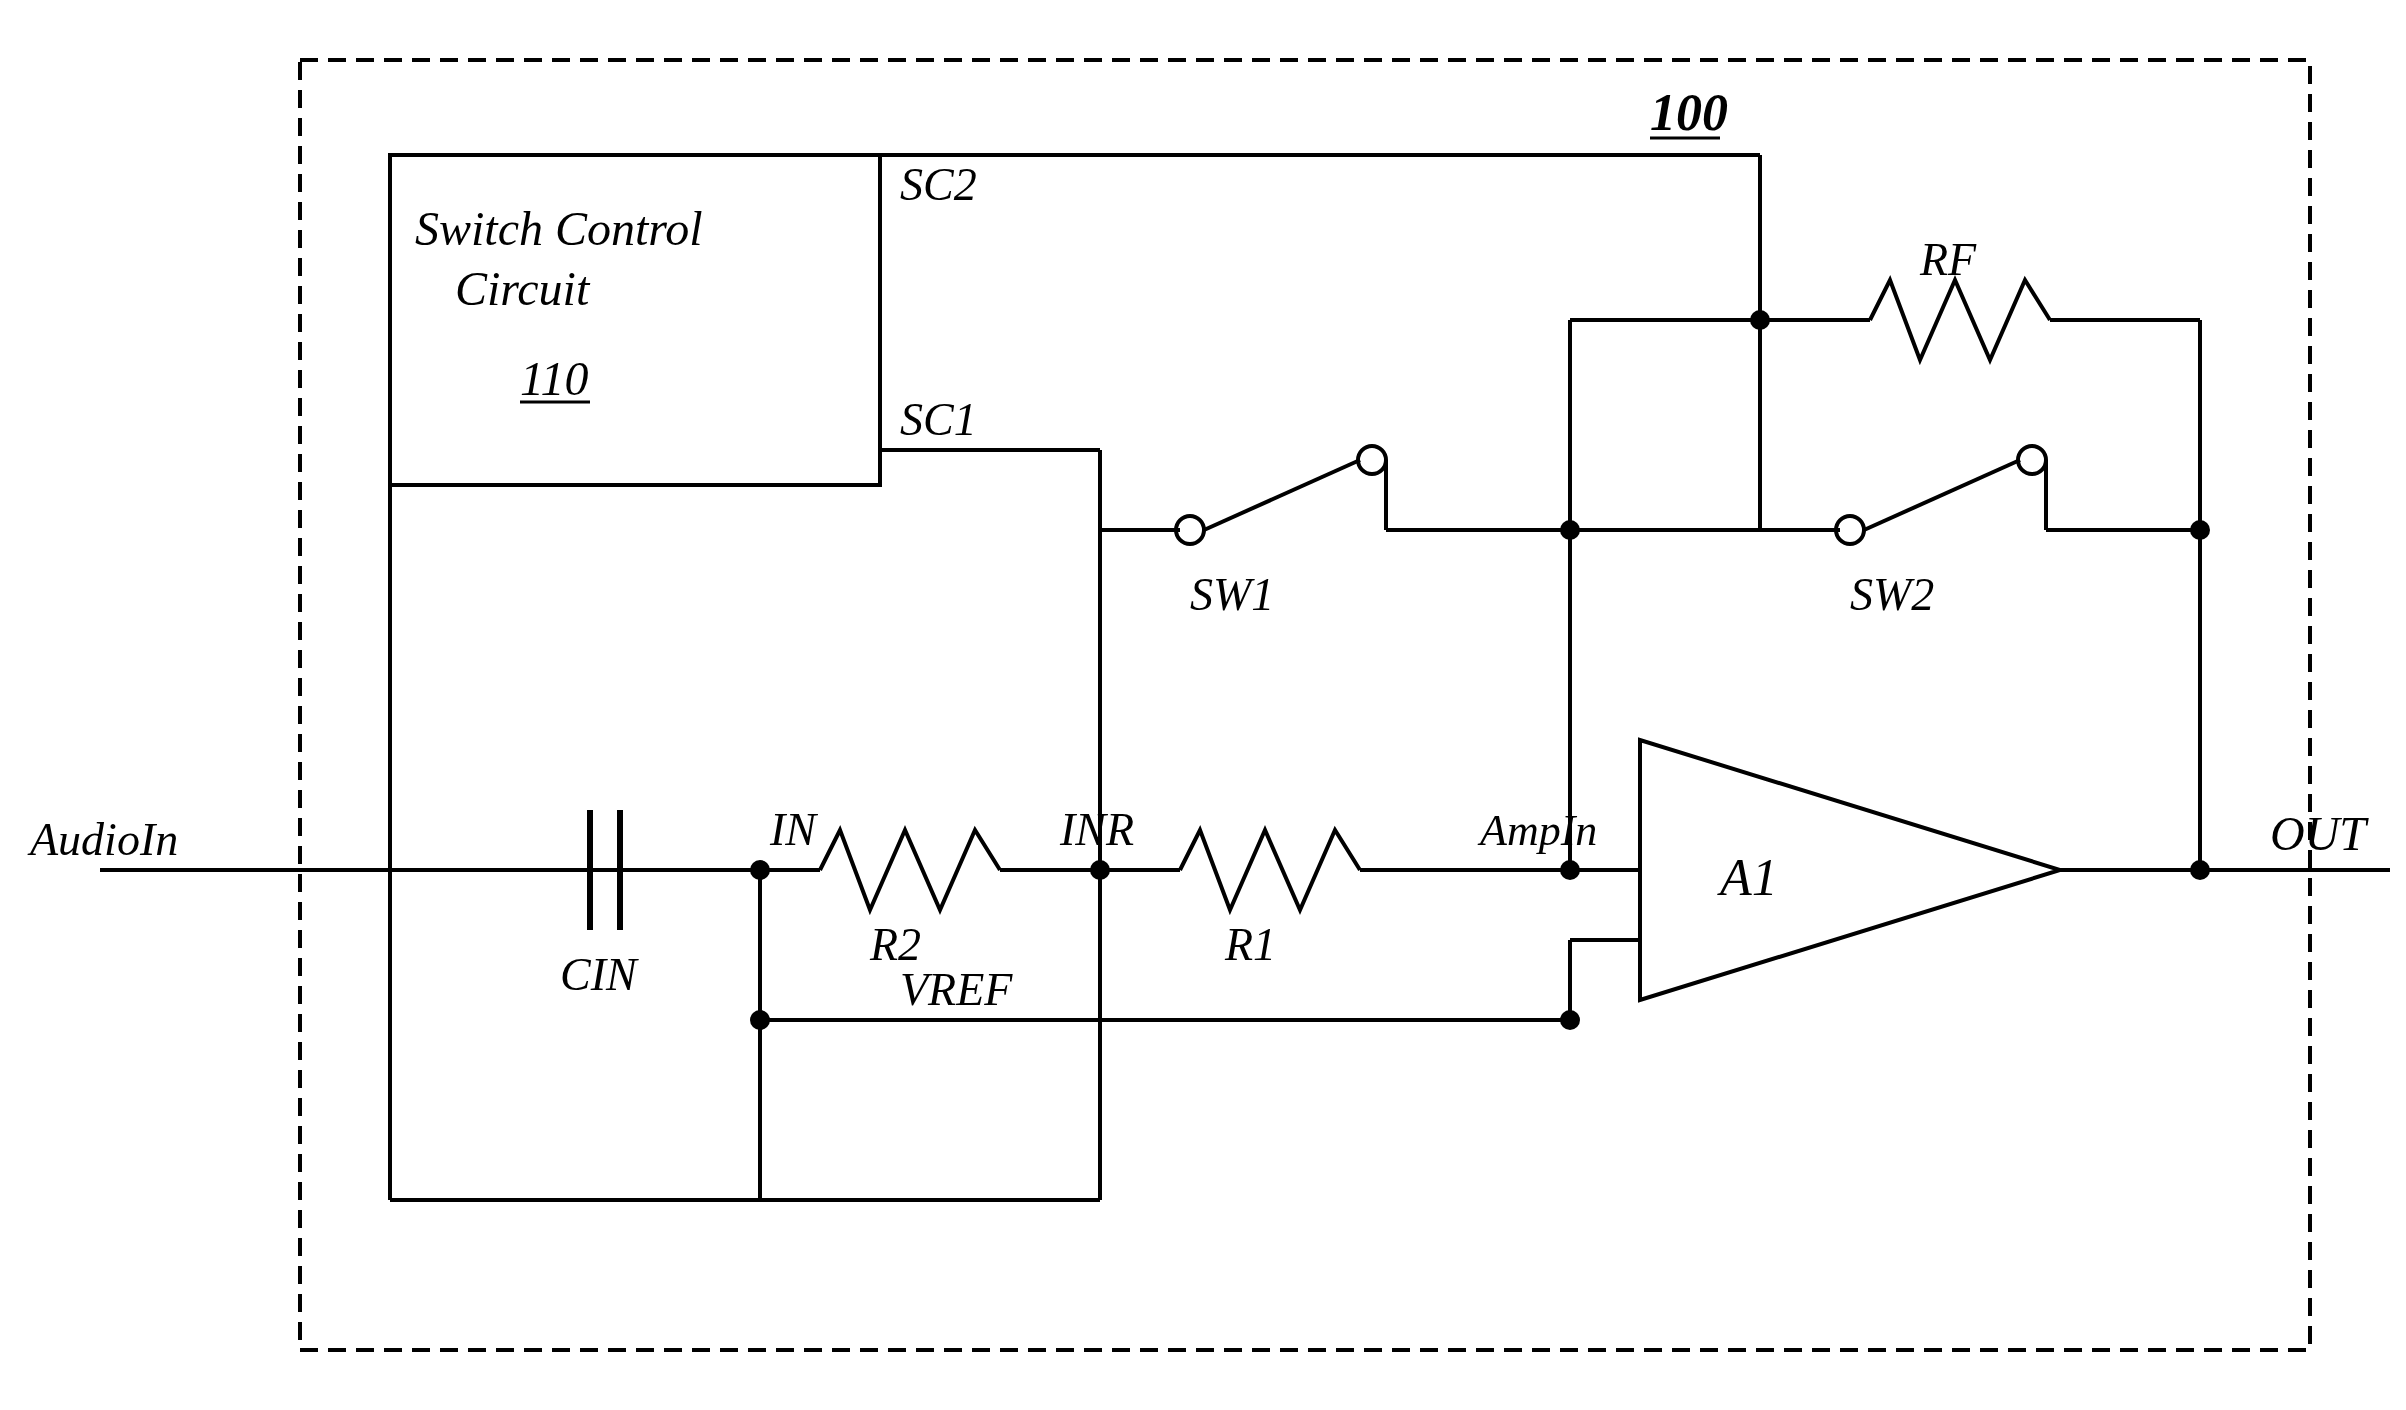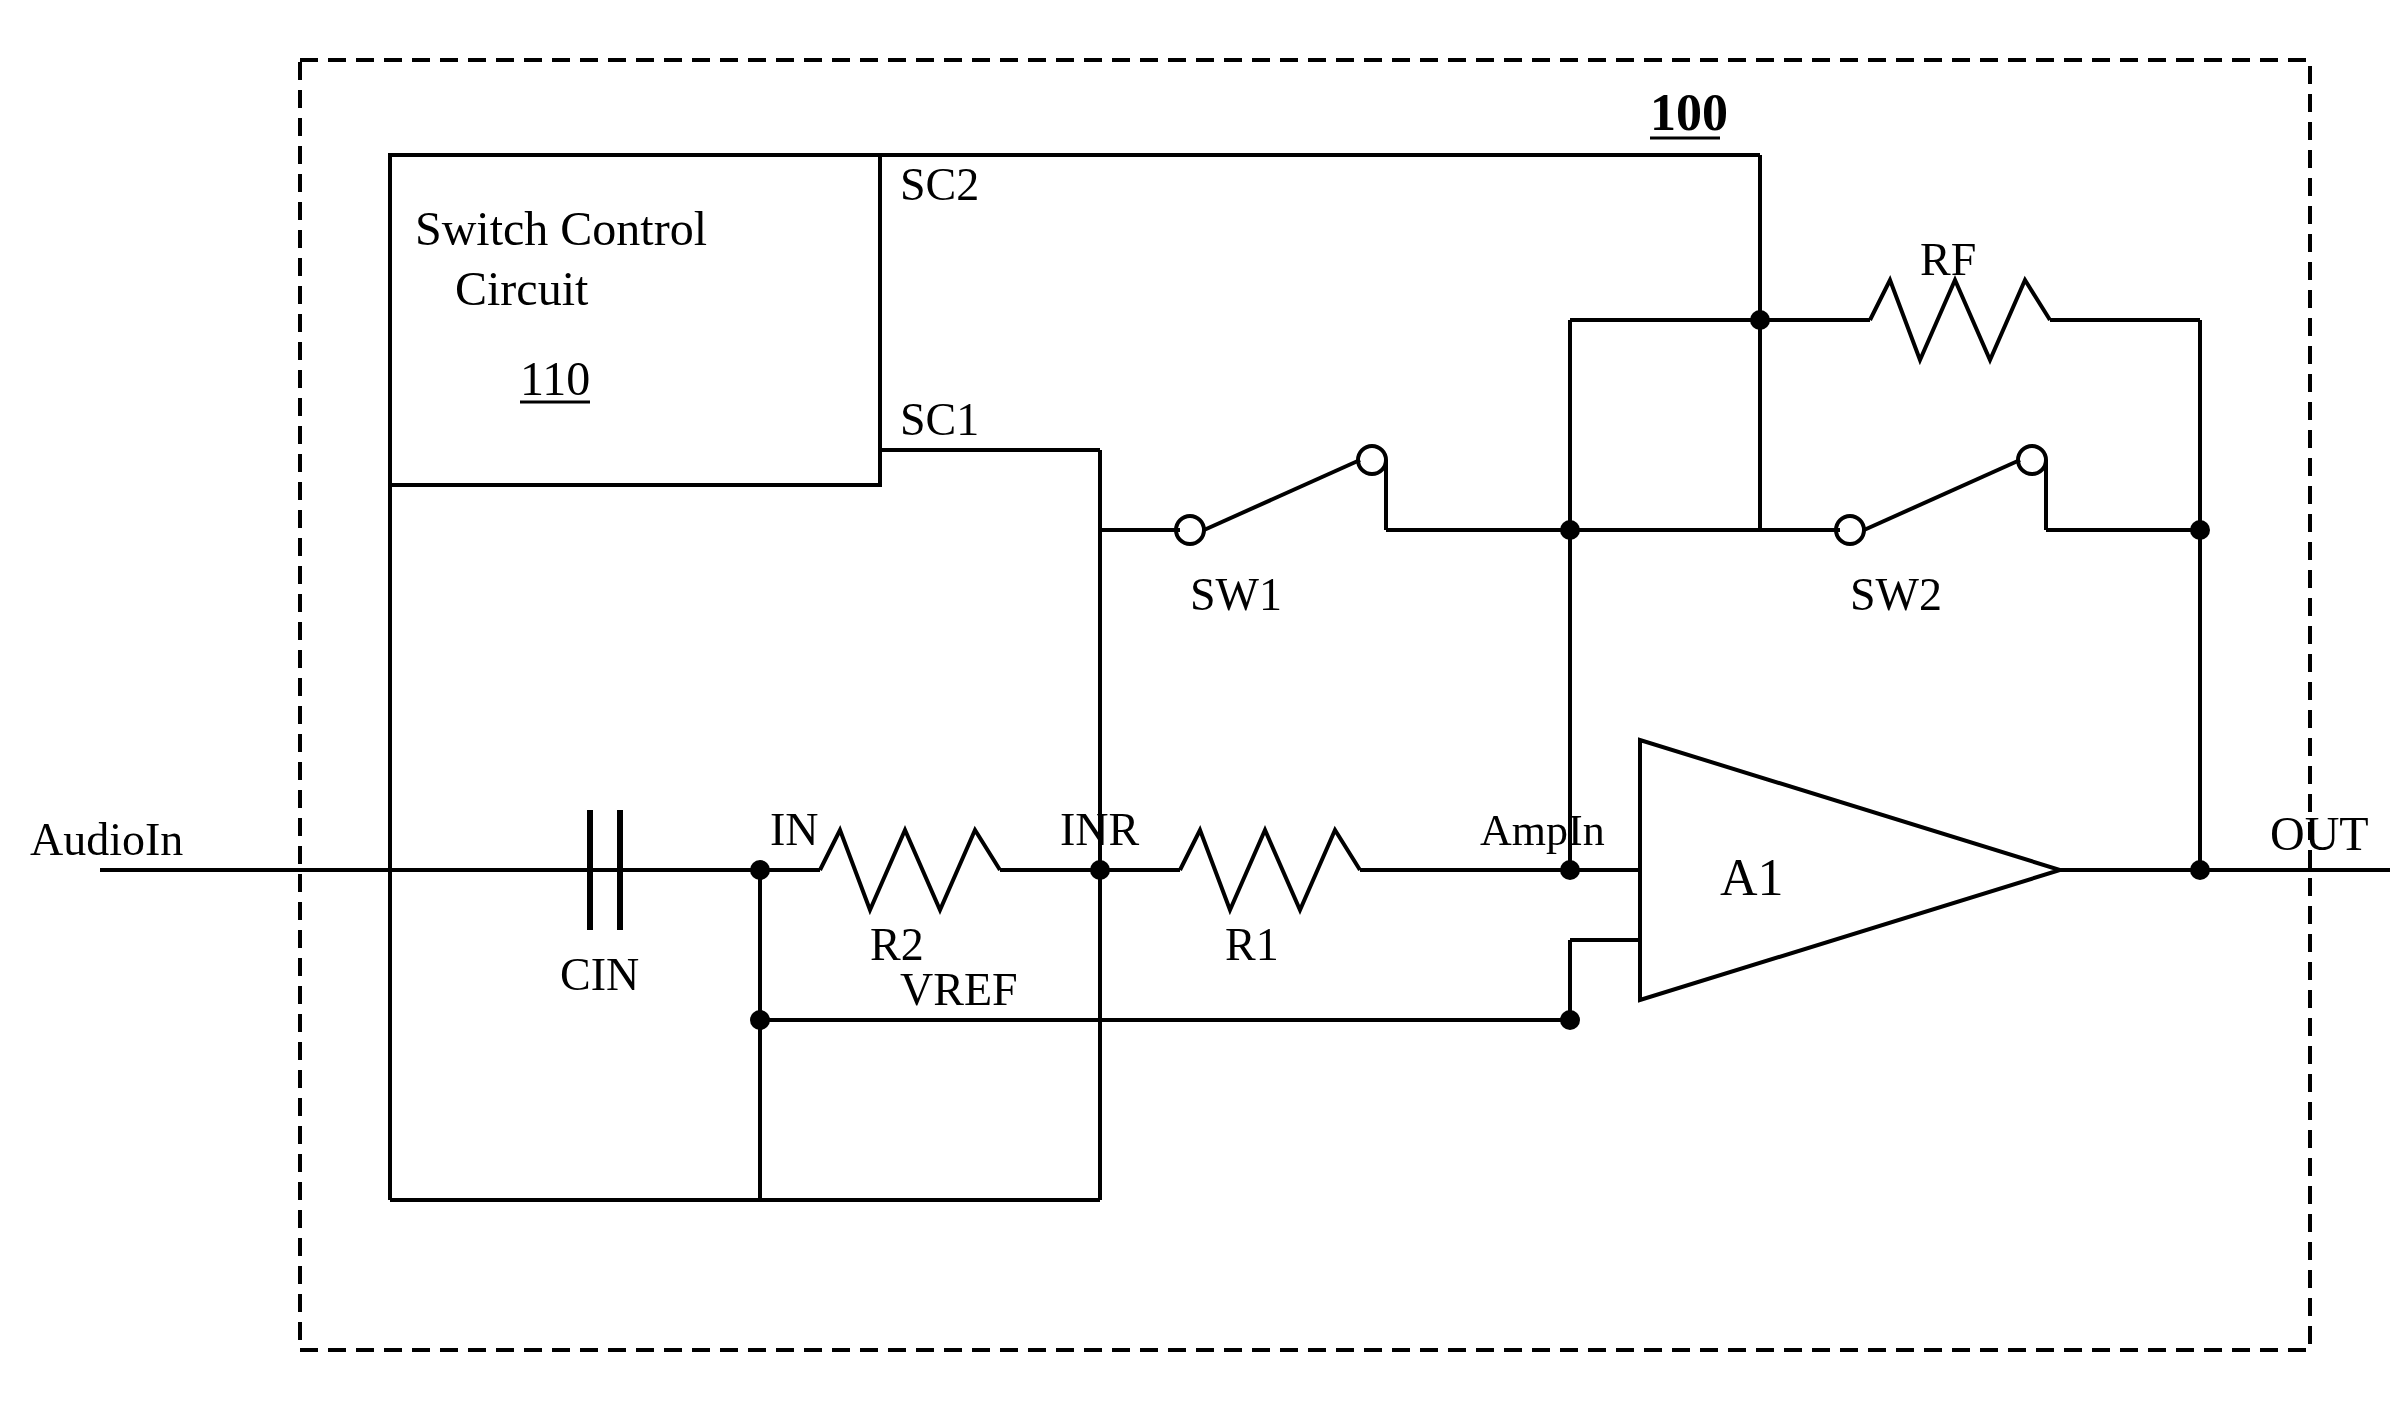--- a/index.html
+++ b/index.html
@@ -7,20 +7,21 @@
       background: #ffffff;
       width: 2406px;
       height: 1410px;
       overflow: hidden;
       font-family: 'Times New Roman', Times, serif;
     }
     .diagram-container {
       position: relative;
       width: 2406px;
       height: 1410px;
+      font-style: italic;
     }
     svg {
       position: absolute;
       top: 0;
       left: 0;
       width: 2406px;
       height: 1410px;
     }
     text {
       font-family: 'Times New Roman', Times, serif;

